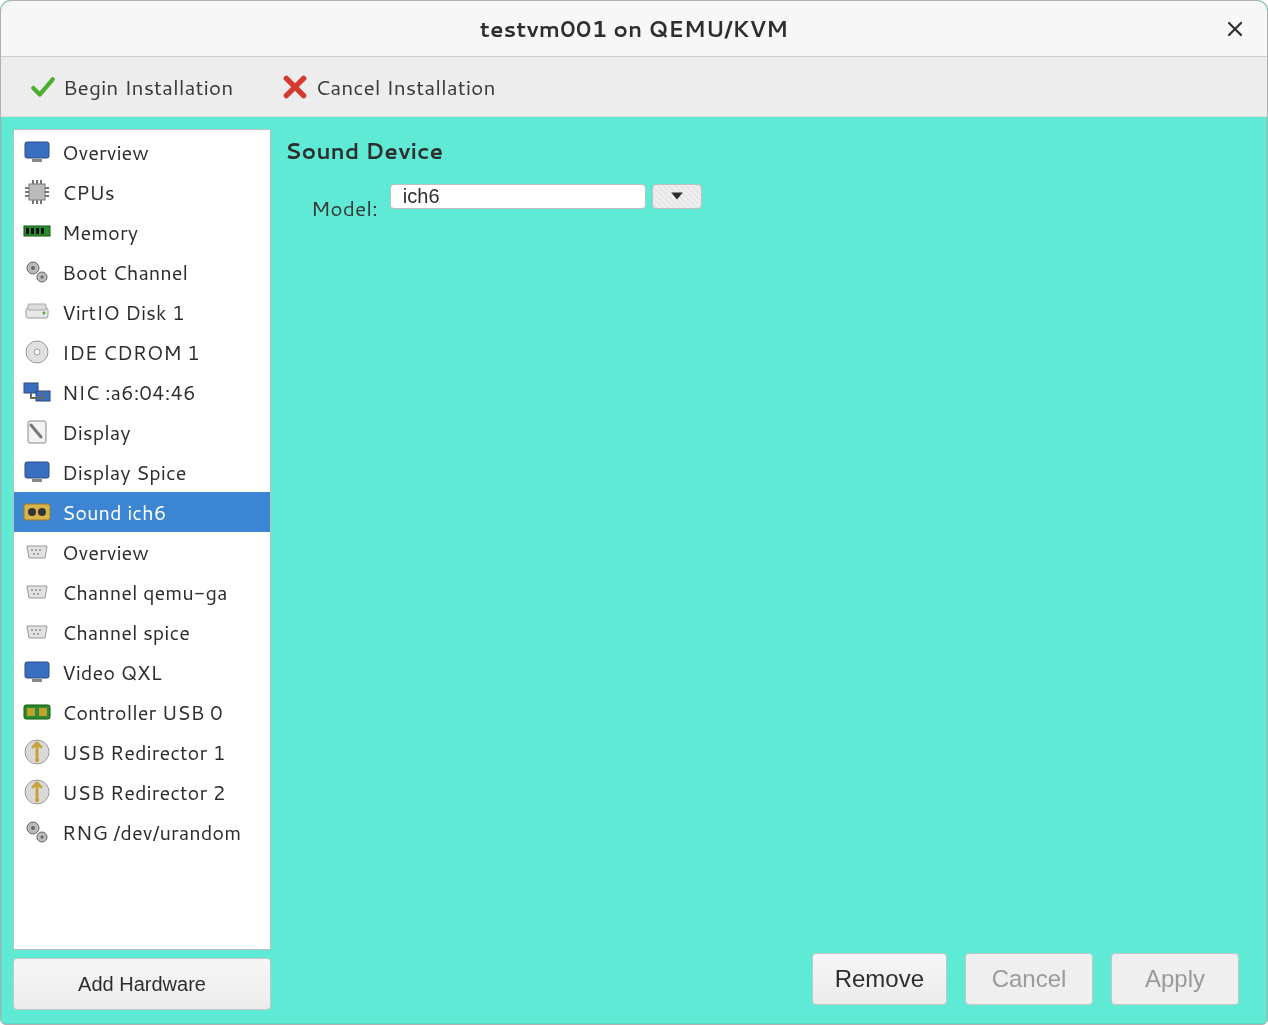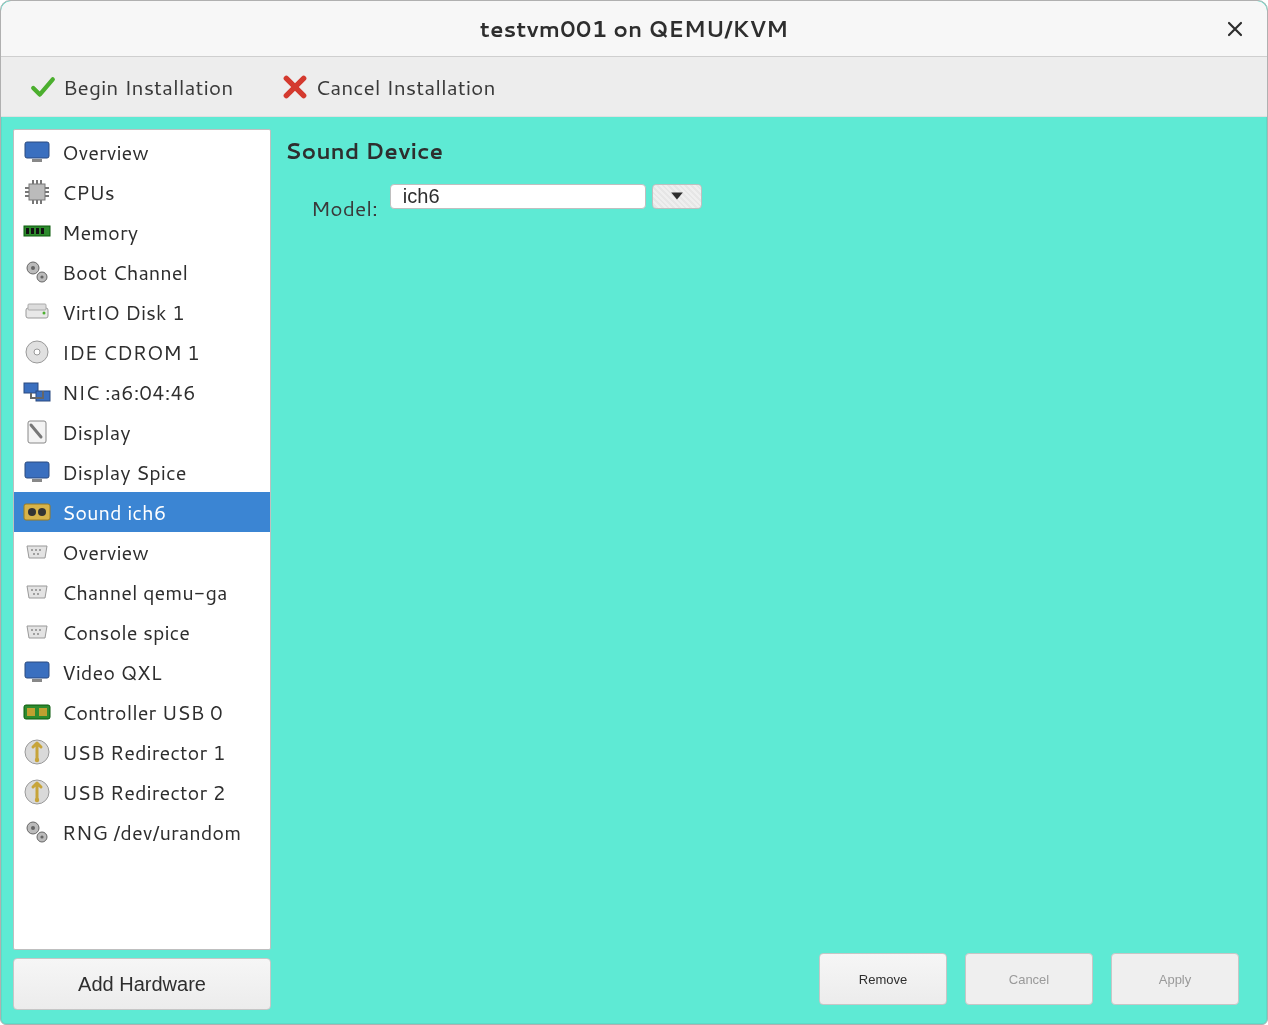--- a/index.html
+++ b/index.html
@@ -145,21 +145,21 @@
     gap: 18px;
     padding: 0 16px 14px 16px;
   }
   .footer button {
     height: 52px;
     min-width: 128px;
     padding: 0 22px;
     border: 1px solid #c6c6c6;
     border-radius: 4px;
     background: linear-gradient(#f6f6f6,#ececec);
-    font-size: 13px;
+    font-size: 24px;
     cursor: pointer;
     color: #2e2e2e;
   }
   .footer button:disabled {
     color: #9a9a9a;
     cursor: default;
     background: #efefef;
   }
 </style>
 </head>
@@ -350,21 +350,21 @@
                 <path d="M4 4 L24 4 L22 16 L6 16 Z" fill="#e3e3e3" stroke="#999"></path>
                 <g fill="#888">
                   <circle cx="9" cy="8" r="1"></circle>
                   <circle cx="13" cy="8" r="1"></circle>
                   <circle cx="17" cy="8" r="1"></circle>
                   <circle cx="11" cy="12" r="1"></circle>
                   <circle cx="15" cy="12" r="1"></circle>
                 </g>
               </svg>
             </span>
-            <span>Console spice</span>
+            <span>Channel spice</span>
           </div>
           <div class="item">
             <span class="sicon">
               <svg width="26" height="24" viewBox="0 0 26 24">
                 <rect x="1" y="2" width="24" height="16" rx="2" fill="#3a6fbf" stroke="#2a4a80"></rect>
                 <rect x="8" y="19" width="10" height="3" fill="#888"></rect>
               </svg>
             </span>
             <span>Video QXL</span>
           </div>

